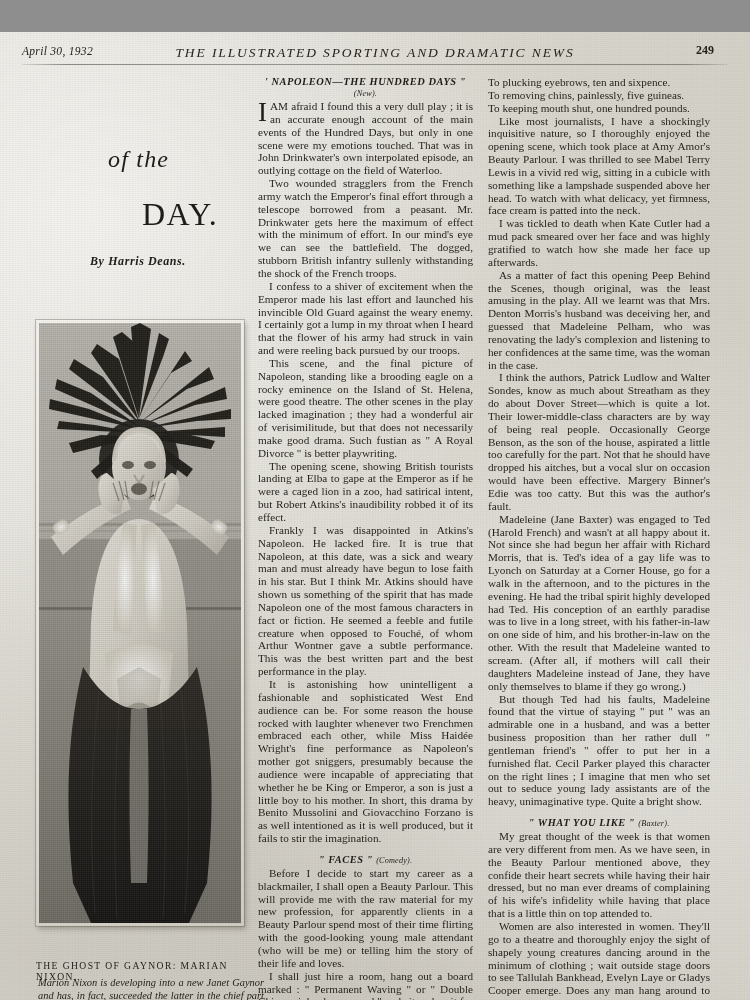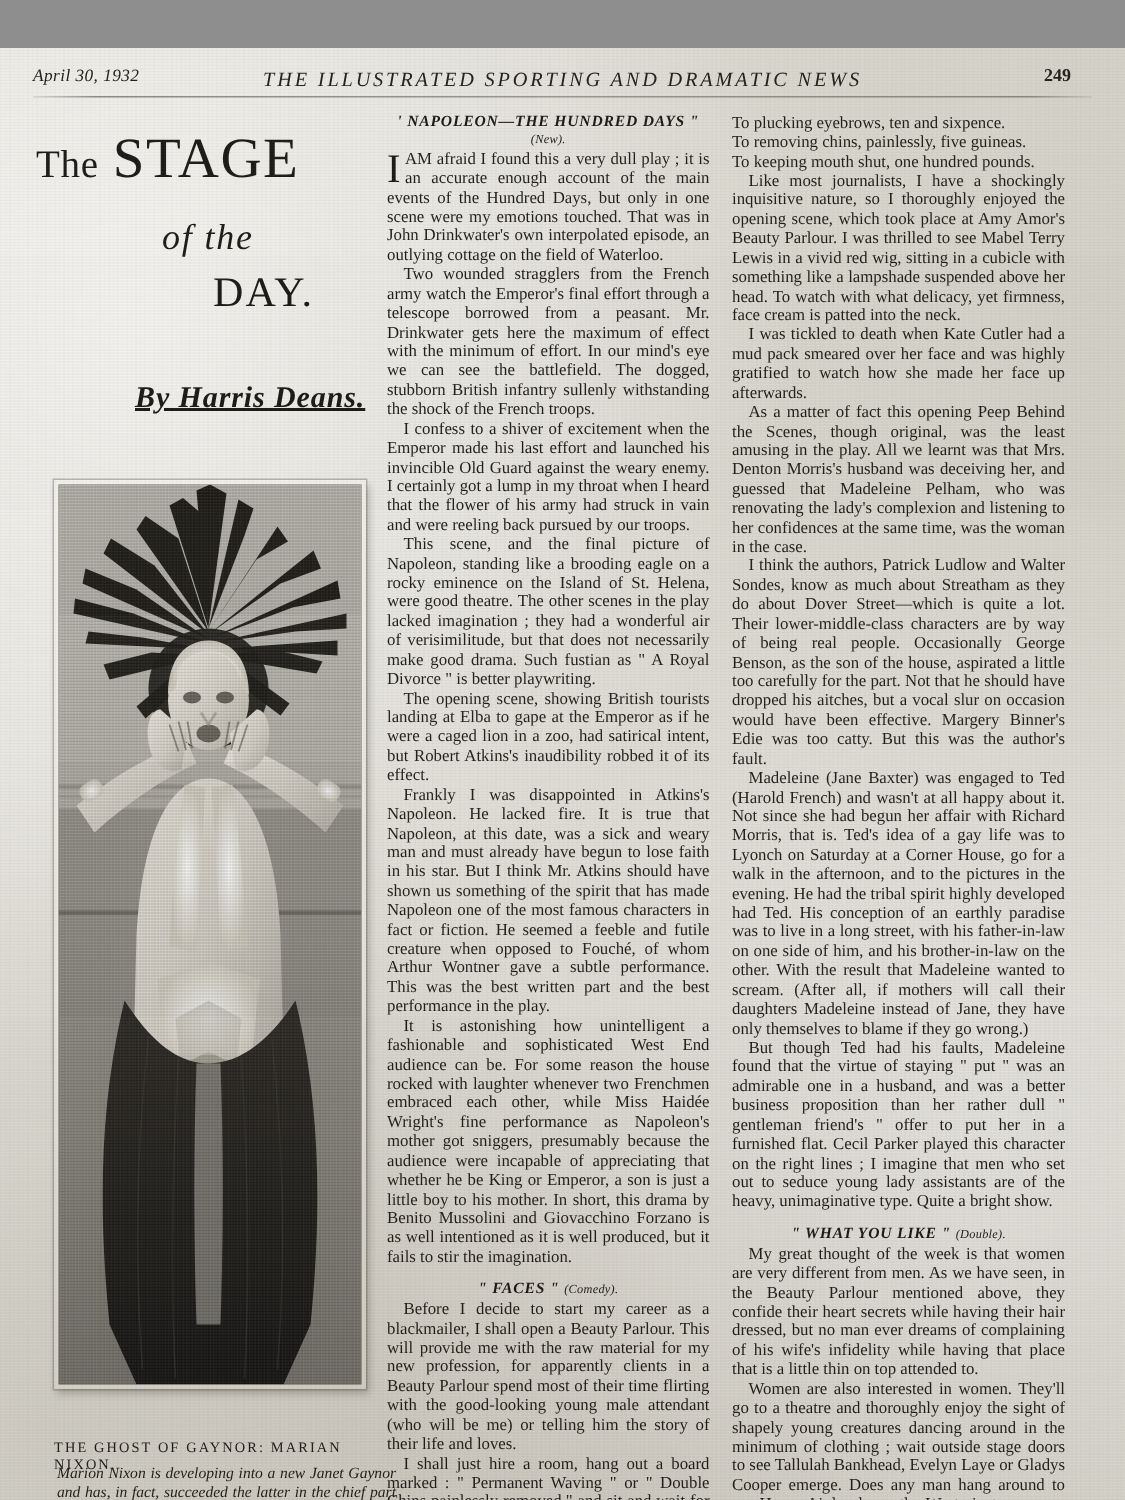--- a/index.html
+++ b/index.html
@@ -122,33 +122,32 @@
     position: absolute;
     left: 86px;
     top: 70px;
     font-style: italic;
     font-size: 24px;
     letter-spacing: 1.2px;
   }
   .hl-line3 {
     position: absolute;
     left: 120px;
-    top: 104px;
-    font-size: 28px;
+    top: 120px;
+    font-size: 32px;
     letter-spacing: 1.5px;
   }
   .hl-byline {
     position: absolute;
     left: 68px;
     top: 178px;
     font-style: italic;
     font-weight: bold;
-    font-size: 20px;
+    font-size: 12px;
     letter-spacing: 0.6px;
-    text-decoration: underline;
   }
 
   
   .photo-frame {
     position: absolute;
     left: 14px;
     top: 244px;
     width: 208px;
     height: 606px;
     padding: 3px;
@@ -247,24 +246,20 @@
     <div class="masthead">
       <div class="masthead-date">April 30, 1932</div>
       <div class="masthead-title">THE ILLUSTRATED SPORTING AND DRAMATIC NEWS</div>
       <div class="masthead-page">249</div>
     </div>
     <div class="rule"></div>
 
     <div class="col col-left">
 
       <div class="headline-block">
-        <div class="hl-line1">
-          <span class="hl-the">The</span>
-          <span class="hl-stage">STAGE</span>
-        </div>
         <div class="hl-line2">of  the</div>
         <div class="hl-line3">DAY.</div>
         <div class="hl-byline">By Harris Deans.</div>
       </div>
 
       <div class="photo-frame">
         <div class="photo">
           <svg viewBox="0 0 202 600" preserveAspectRatio="none">
             <defs>
               <linearGradient id="bgWall" x1="0" y1="0" x2="0" y2="1">
@@ -415,21 +410,21 @@
 
       <p class="body">Like most journalists, I have a shockingly inquisitive nature, so I thoroughly enjoyed the opening scene, which took place at Amy Amor's Beauty Parlour. I was thrilled to see Mabel Terry Lewis in a vivid red wig, sitting in a cubicle with something like a lampshade suspended above her head. To watch with what delicacy, yet firmness, face cream is patted into the neck.</p>
       <p class="body">I was tickled to death when Kate Cutler had a mud pack smeared over her face and was highly gratified to watch how she made her face up afterwards.</p>
       <p class="body">As a matter of fact this opening Peep Behind the Scenes, though original, was the least amusing in the play. All we learnt was that Mrs. Denton Morris's husband was deceiving her, and guessed that Madeleine Pelham, who was renovating the lady's complexion and listening to her confidences at the same time, was the woman in the case.</p>
       <p class="body">I think the authors, Patrick Ludlow and Walter Sondes, know as much about Streatham as they do about Dover Street—which is quite a lot. Their lower-middle-class characters are by way of being real people. Occasionally George Benson, as the son of the house, aspirated a little too carefully for the part. Not that he should have dropped his aitches, but a vocal slur on occasion would have been effective. Margery Binner's Edie was too catty. But this was the author's fault.</p>
       <p class="body">Madeleine (Jane Baxter) was engaged to Ted (Harold French) and wasn't at all happy about it. Not since she had begun her affair with Richard Morris, that is. Ted's idea of a gay life was to Lyonch on Saturday at a Corner House, go for a walk in the afternoon, and to the pictures in the evening. He had the tribal spirit highly developed had Ted. His conception of an earthly paradise was to live in a long street, with his father-in-law on one side of him, and his brother-in-law on the other. With the result that Madeleine wanted to scream. (After all, if mothers will call their daughters Madeleine instead of Jane, they have only themselves to blame if they go wrong.)</p>
       <p class="body">But though Ted had his faults, Madeleine found that the virtue of staying " put " was an admirable one in a husband, and was a better business proposition than her rather dull " gentleman friend's " offer to put her in a furnished flat. Cecil Parker played this character on the right lines ; I imagine that men who set out to seduce young lady assistants are of the heavy, unimaginative type. Quite a bright show.</p>
 
       <div class="subhead spaced">
         <span>" WHAT YOU LIKE "</span>
-        <span class="paren">(Double).</span>
+        <span class="paren">(Baxter).</span>
       </div>
       <p class="body">My great thought of the week is that women are very different from men. As we have seen, in the Beauty Parlour mentioned above, they confide their heart secrets while having their hair dressed, but no man ever dreams of complaining of his wife's infidelity while having that place that is a little thin on top attended to.</p>
       <p class="body">Women are also interested in women. They'll go to a theatre and thoroughly enjoy the sight of shapely young creatures dancing around in the minimum of clothing ; wait outside stage doors to see Tallulah Bankhead, Evelyn Laye or Gladys Cooper emerge. Does any man hang around to see Henry Ainley leave the Westminster, or was Mr. Nares greeted, on his first night at the Apollo, with boyish cries of " Owen, you're wonderful ! " ?</p>
 
     </div>
 
   </div>
 
   <div id="grain"></div>
 </div>

